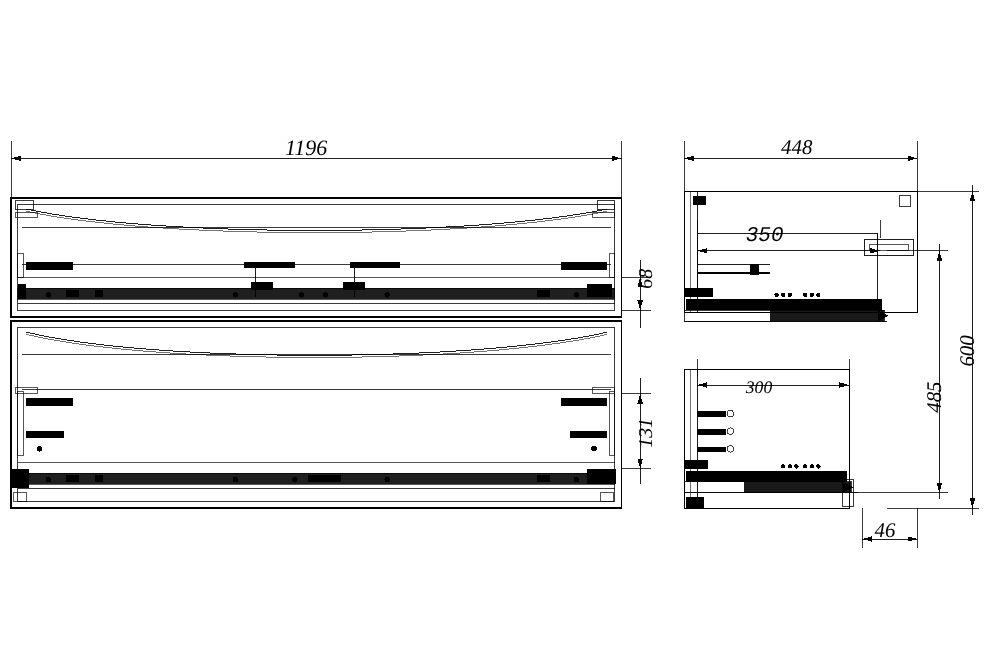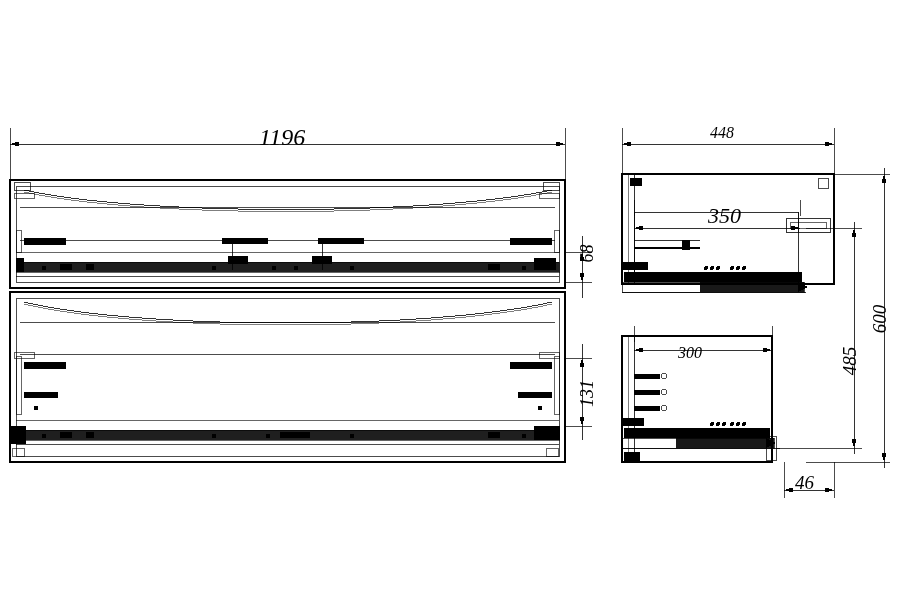--- a/index.html
+++ b/index.html
@@ -227,21 +227,21 @@
 
       <line x1="784" y1="462" x2="784" y2="498" stroke-width="0.7"></line>
       <line x1="834" y1="462" x2="834" y2="498" stroke-width="0.7"></line>
       <line x1="784" y1="490" x2="834" y2="490" stroke-width="0.8"></line>
       <path d="M784,490 l9,-2.5 l0,5 z" fill="#000" stroke="none"></path>
       <path d="M834,490 l-9,-2.5 l0,5 z" fill="#000" stroke="none"></path>
     </g>
   </g>
 </svg>
 
-<div class="dim-label" style="left:259px; top:124px; font-size:24px;">1196</div>
+<div class="dim-label" style="left:259px; top:124px; font-size:20px;">1196</div>
 <div class="dim-label vert" style="left:578px; top:243px; font-size:18px; transform:rotate(-90deg);">68</div>
 <div class="dim-label vert" style="left:574px; top:383px; font-size:18px; transform:rotate(-90deg);">131</div>
-<div class="dim-label" style="left:710px; top:124px; font-size:16px;">448</div>
-<div class="dim-label" style="left:708px; top:203px; font-size:22px;">350</div>
+<div class="dim-label" style="left:710px; top:124px; font-size:19px;">448</div>
+<div class="dim-label" style="left:678px; top:203px; font-size:19px;font-family:Liberation Mono, monospace;">350</div>
 <div class="dim-label" style="left:678px; top:344px; font-size:16px;">300</div>
 <div class="dim-label vert" style="left:866px; top:308px; font-size:19px; transform:rotate(-90deg);">600</div>
 <div class="dim-label vert" style="left:836px; top:350px; font-size:19px; transform:rotate(-90deg);">485</div>
 <div class="dim-label" style="left:795px; top:472px; font-size:19px;">46</div>
 
 </body></html>

